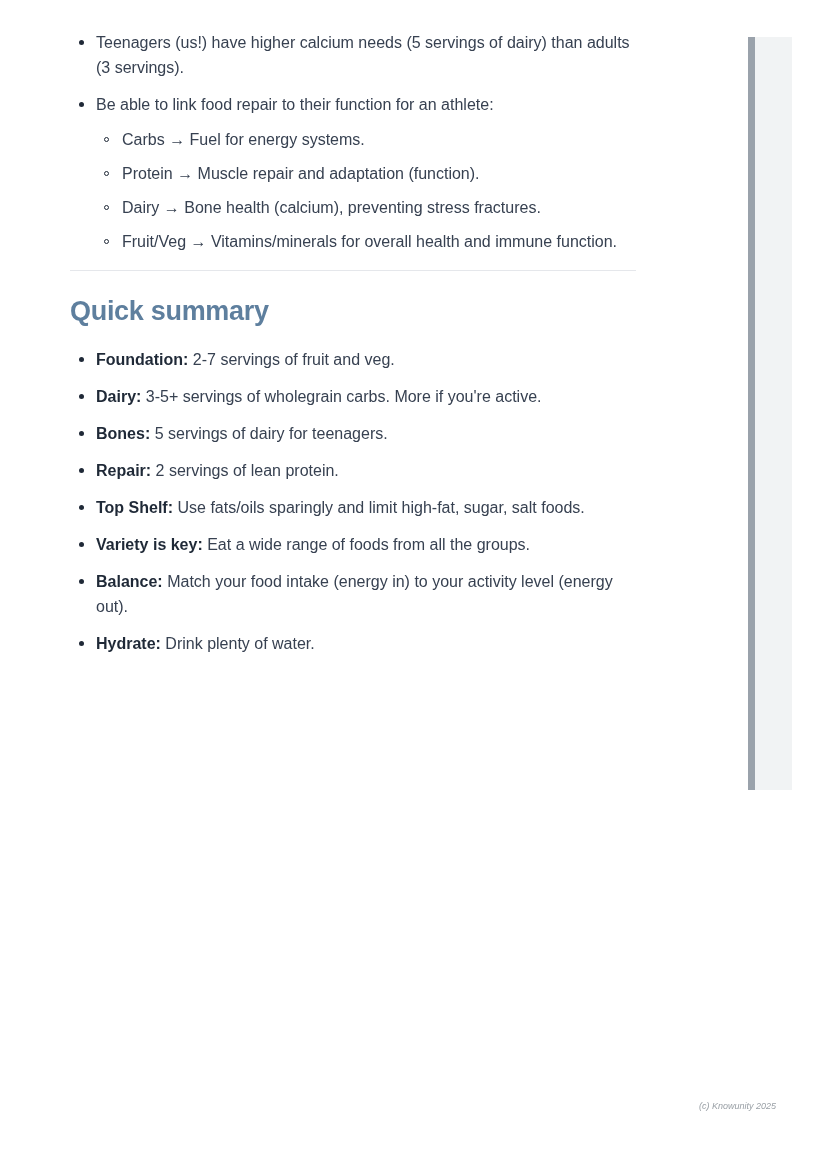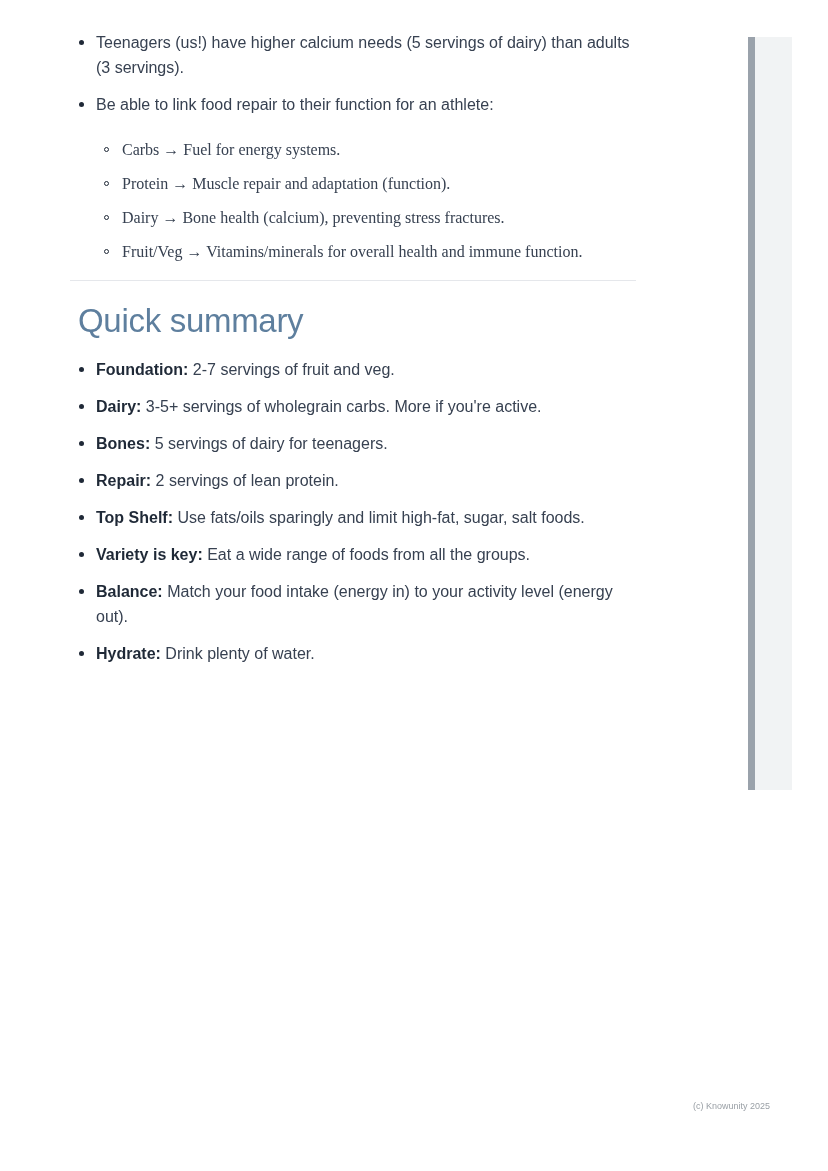--- a/index.html
+++ b/index.html
@@ -39,42 +39,43 @@
     height: 5px;
     border-radius: 50%;
     background: var(--bold, #1f2937);
   }
   .marker.circle {
     background: transparent;
     border: 1.4px solid var(--bold, #1f2937);
     left: 8px;
   }
   strong { color: var(--bold, #1f2937); font-weight: 700; }
-  .sublist { list-style: none; margin-top: 20px; font-family: Liberation Serif, serif; }
+  .sublist { list-style: none; margin-top: 10px; }
   .sublist .li { margin-bottom: 9px; }
   .divider {
     border: none;
     border-top: 1px solid var(--divider, #e5e7eb);
     margin: 16px 0 0 0;
   }
   .summary-heading {
     color: var(--heading, #5e7f9e);
-    font-size: 33px;
+    font-size: 27px;
     line-height: 32px;
-    font-weight: 400;
+    font-weight: 700;
     letter-spacing: -0.3px;
-    margin: 24px 0 20px 8px;
+    margin: 24px 0 20px 0;
   }
   .footer {
     position: absolute;
     top: 1100px;
-    right: 58px;
+    right: 52px;
     font-size: 9px;
     line-height: 12px;
     color: var(--footer, #9aa0a6);
+    font-style: italic;
   }
   .side-track {
     position: absolute;
     left: 755px;
     top: 37px;
     width: 37px;
     height: 753px;
     background: var(--scroll-track, #f1f3f4);
   }
   .side-thumb {

